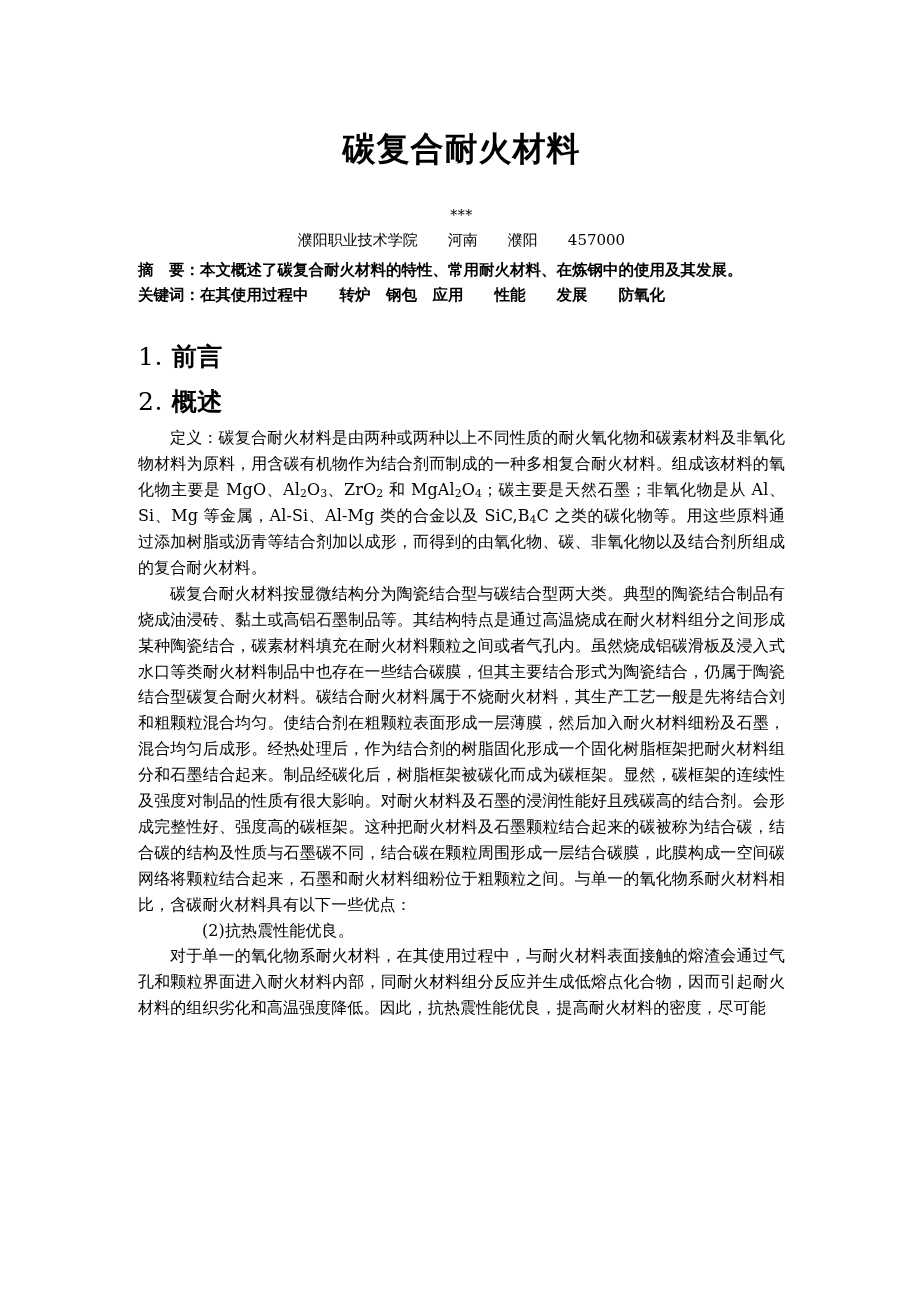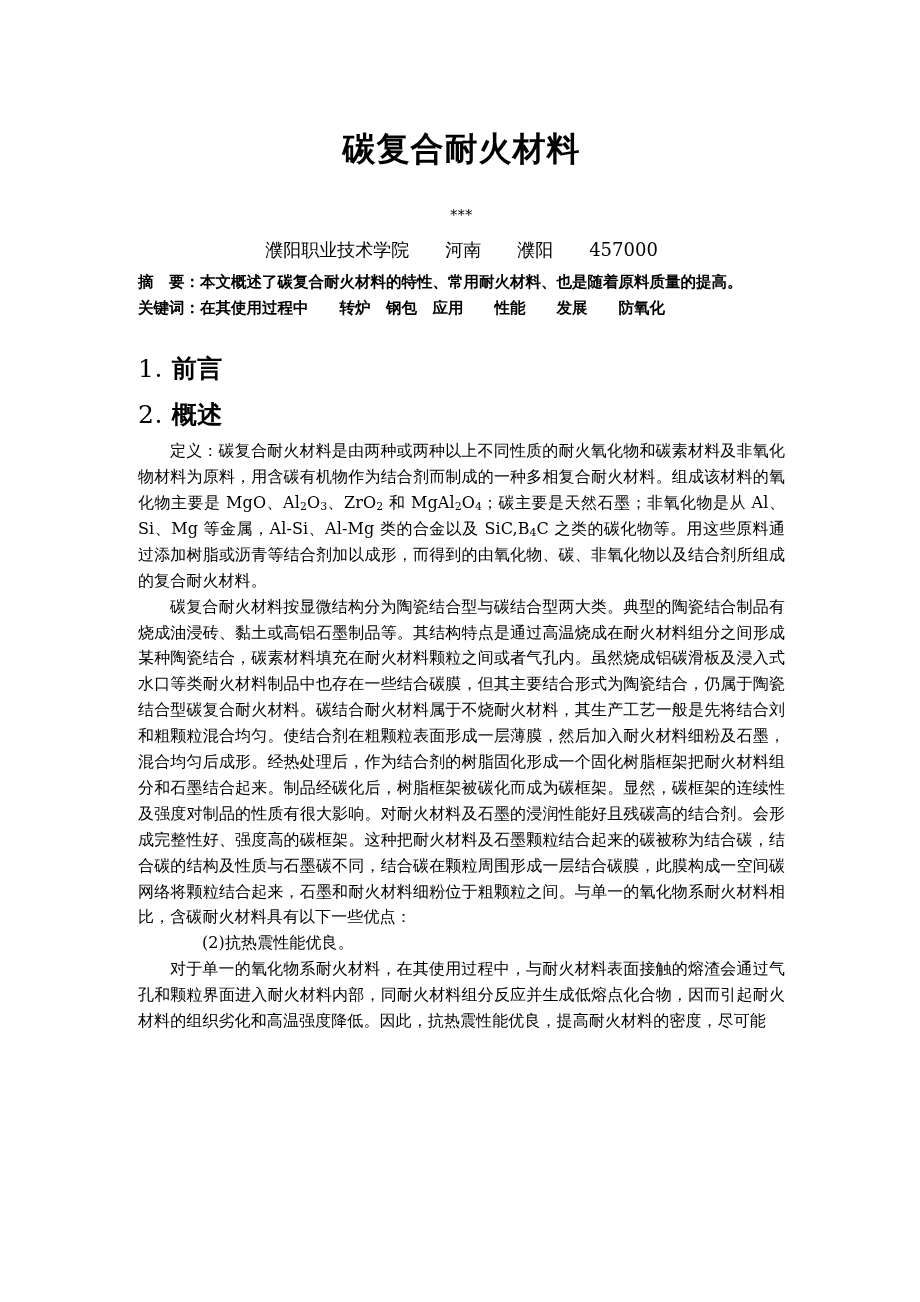--- a/index.html
+++ b/index.html
@@ -40,23 +40,23 @@
   
   .byline {
     text-align: center;
     font-size: 14px;
     line-height: 1.45;
     margin-top: 36px;
     letter-spacing: 0.5px;
   }
   .affiliation {
     text-align: center;
-    font-size: 18px;
+    font-size: 15px;
     line-height: 1.6;
-    margin-top: 10px;
+    margin-top: 2px;
     white-space: pre;
   }
 
   .abstract-line,
   .keywords-line {
     font-size: 15.5px;
     font-weight: bold;
     line-height: 1.65;
     text-align: left;
     white-space: pre-wrap;
@@ -107,21 +107,21 @@
 <body>
 
 <div class="page">
 
   <h1 class="doc-title">碳复合耐火材料</h1>
 
   <div class="byline">***</div>
 
   <div class="affiliation">濮阳职业技术学院　　河南　　濮阳　　457000</div>
 
-  <div class="abstract-line">摘　要：本文概述了碳复合耐火材料的特性、常用耐火材料、也是随着原料质量的提高。</div>
+  <div class="abstract-line">摘　要：本文概述了碳复合耐火材料的特性、常用耐火材料、在炼钢中的使用及其发展。</div>
 
   <div class="keywords-line">关键词：在其使用过程中　　转炉　钢包　应用　　性能　　发展　　防氧化</div>
 
   <h2 class="sec-heading" id="sec1-heading">
     <span class="num">1.</span><span>前言</span>
   </h2>
 
 
   <h2 class="sec-heading" id="sec2-heading">
     <span class="num">2.</span><span>概述</span>

